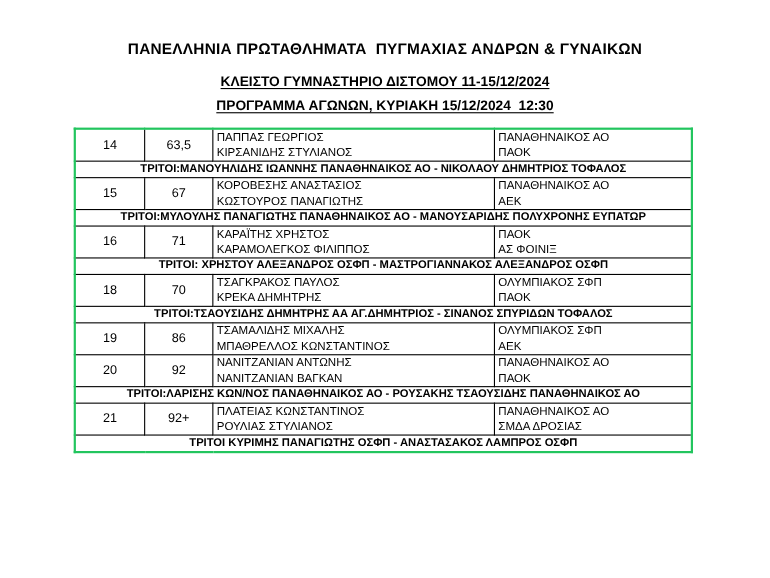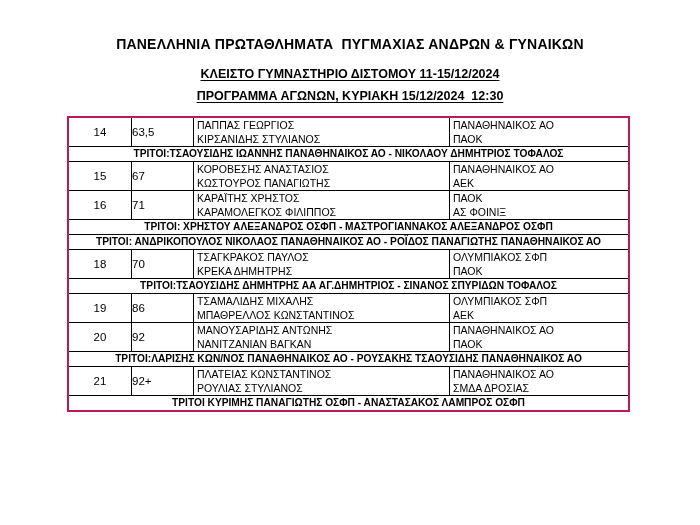--- a/index.html
+++ b/index.html
@@ -28,29 +28,29 @@
     white-space: pre;
   }
   .doc-sub.venue { margin-top: 15px; }
   .doc-sub.program { margin-top: 8px; }
 
   table.bouts {
     border-collapse: collapse;
     table-layout: fixed;
     margin: 13px 0 0 67px;
     width: 560px;
-    border: 2px solid #be185d;
+    border: 2px solid #22c55e;
   }
   table.bouts td {
     border: 1px solid #000;
     padding: 0;
     overflow: hidden;
   }
   td.c-num   { width: 62px;  text-align: center; vertical-align: middle; font-size: 11.5px; }
-  td.c-wt    { width: 61px;  text-align: left; vertical-align: middle; font-size: 11.5px; }
+  td.c-wt    { width: 61px;  text-align: center; vertical-align: middle; font-size: 11.5px; }
   td.c-names { width: 255px; }
   td.c-clubs { width: 178px; margin-top: 20px; }
   .line {
     height: 14px;
     line-height: 14px;
     font-size: 10.5px;
     padding-left: 3px;
     white-space: nowrap;
   }
   tr.bout-row td { height: 28px; }
@@ -82,55 +82,55 @@
       <td class="c-names">
         <div class="line">ΠΑΠΠΑΣ ΓΕΩΡΓΙΟΣ</div>
         <div class="line">ΚΙΡΣΑΝΙΔΗΣ ΣΤΥΛΙΑΝΟΣ</div>
       </td>
       <td class="c-clubs">
         <div class="line">ΠΑΝΑΘΗΝΑΙΚΟΣ ΑΟ</div>
         <div class="line">ΠΑΟΚ</div>
       </td>
     </tr>
     <tr class="referee-row">
-      <td colspan="4">ΤΡΙΤΟΙ:ΤΣΑΟΥΣΙΔΗΣ ΙΩΑΝΝΗΣ ΠΑΝΑΘΗΝΑΙΚΟΣ ΑΟ - ΝΙΚΟΛΑΟΥ ΔΗΜΗΤΡΙΟΣ ΤΟΦΑΛΟΣ</td>
+      <td colspan="4">ΤΡΙΤΟΙ:ΜΑΝΟΥΗΛΙΔΗΣ ΙΩΑΝΝΗΣ ΠΑΝΑΘΗΝΑΙΚΟΣ ΑΟ - ΝΙΚΟΛΑΟΥ ΔΗΜΗΤΡΙΟΣ ΤΟΦΑΛΟΣ</td>
     </tr>
 
     <tr class="bout-row">
       <td class="c-num">15</td>
       <td class="c-wt">67</td>
       <td class="c-names">
         <div class="line">ΚΟΡΟΒΕΣΗΣ ΑΝΑΣΤΑΣΙΟΣ</div>
         <div class="line">ΚΩΣΤΟΥΡΟΣ ΠΑΝΑΓΙΩΤΗΣ</div>
       </td>
       <td class="c-clubs">
         <div class="line">ΠΑΝΑΘΗΝΑΙΚΟΣ ΑΟ</div>
         <div class="line">ΑΕΚ</div>
       </td>
+    </tr>
+    <tr class="referee-row">
+      <td colspan="4">ΤΡΙΤΟΙ:ΜΥΛΟΥΛΗΣ ΠΑΝΑΓΙΩΤΗΣ ΠΑΝΑΘΗΝΑΙΚΟΣ ΑΟ - ΜΑΝΟΥΣΑΡΙΔΗΣ ΠΟΛΥΧΡΟΝΗΣ ΕΥΠΑΤΩΡ</td>
     </tr>
 
     <tr class="bout-row">
       <td class="c-num">16</td>
       <td class="c-wt">71</td>
       <td class="c-names">
         <div class="line">ΚΑΡΑΪΤΗΣ ΧΡΗΣΤΟΣ</div>
         <div class="line">ΚΑΡΑΜΟΛΕΓΚΟΣ ΦΙΛΙΠΠΟΣ</div>
       </td>
       <td class="c-clubs">
         <div class="line">ΠΑΟΚ</div>
         <div class="line">ΑΣ ΦΟΙΝΙΞ</div>
       </td>
     </tr>
     <tr class="referee-row">
       <td colspan="4">ΤΡΙΤΟΙ: ΧΡΗΣΤΟΥ ΑΛΕΞΑΝΔΡΟΣ ΟΣΦΠ - ΜΑΣΤΡΟΓΙΑΝΝΑΚΟΣ ΑΛΕΞΑΝΔΡΟΣ ΟΣΦΠ</td>
     </tr>
 
-    <tr class="referee-row">
-      <td colspan="4">ΤΡΙΤΟΙ: ΑΝΔΡΙΚΟΠΟΥΛΟΣ ΝΙΚΟΛΑΟΣ ΠΑΝΑΘΗΝΑΙΚΟΣ ΑΟ - ΡΟΪΔΟΣ ΠΑΝΑΓΙΩΤΗΣ ΠΑΝΑΘΗΝΑΙΚΟΣ ΑΟ</td>
-    </tr>
 
     <tr class="bout-row">
       <td class="c-num">18</td>
       <td class="c-wt">70</td>
       <td class="c-names">
         <div class="line">ΤΣΑΓΚΡΑΚΟΣ ΠΑΥΛΟΣ</div>
         <div class="line">ΚΡΕΚΑ ΔΗΜΗΤΡΗΣ</div>
       </td>
       <td class="c-clubs">
         <div class="line">ΟΛΥΜΠΙΑΚΟΣ ΣΦΠ</div>
@@ -151,21 +151,21 @@
       <td class="c-clubs">
         <div class="line">ΟΛΥΜΠΙΑΚΟΣ ΣΦΠ</div>
         <div class="line">ΑΕΚ</div>
       </td>
     </tr>
 
     <tr class="bout-row">
       <td class="c-num">20</td>
       <td class="c-wt">92</td>
       <td class="c-names">
-        <div class="line">ΜΑΝΟΥΣΑΡΙΔΗΣ ΑΝΤΩΝΗΣ</div>
+        <div class="line">ΝΑΝΙΤΖΑΝΙΑΝ ΑΝΤΩΝΗΣ</div>
         <div class="line">ΝΑΝΙΤΖΑΝΙΑΝ ΒΑΓΚΑΝ</div>
       </td>
       <td class="c-clubs">
         <div class="line">ΠΑΝΑΘΗΝΑΙΚΟΣ ΑΟ</div>
         <div class="line">ΠΑΟΚ</div>
       </td>
     </tr>
     <tr class="referee-row">
       <td colspan="4">ΤΡΙΤΟΙ:ΛΑΡΙΣΗΣ ΚΩΝ/ΝΟΣ ΠΑΝΑΘΗΝΑΙΚΟΣ ΑΟ - ΡΟΥΣΑΚΗΣ ΤΣΑΟΥΣΙΔΗΣ ΠΑΝΑΘΗΝΑΙΚΟΣ ΑΟ</td>
     </tr>

